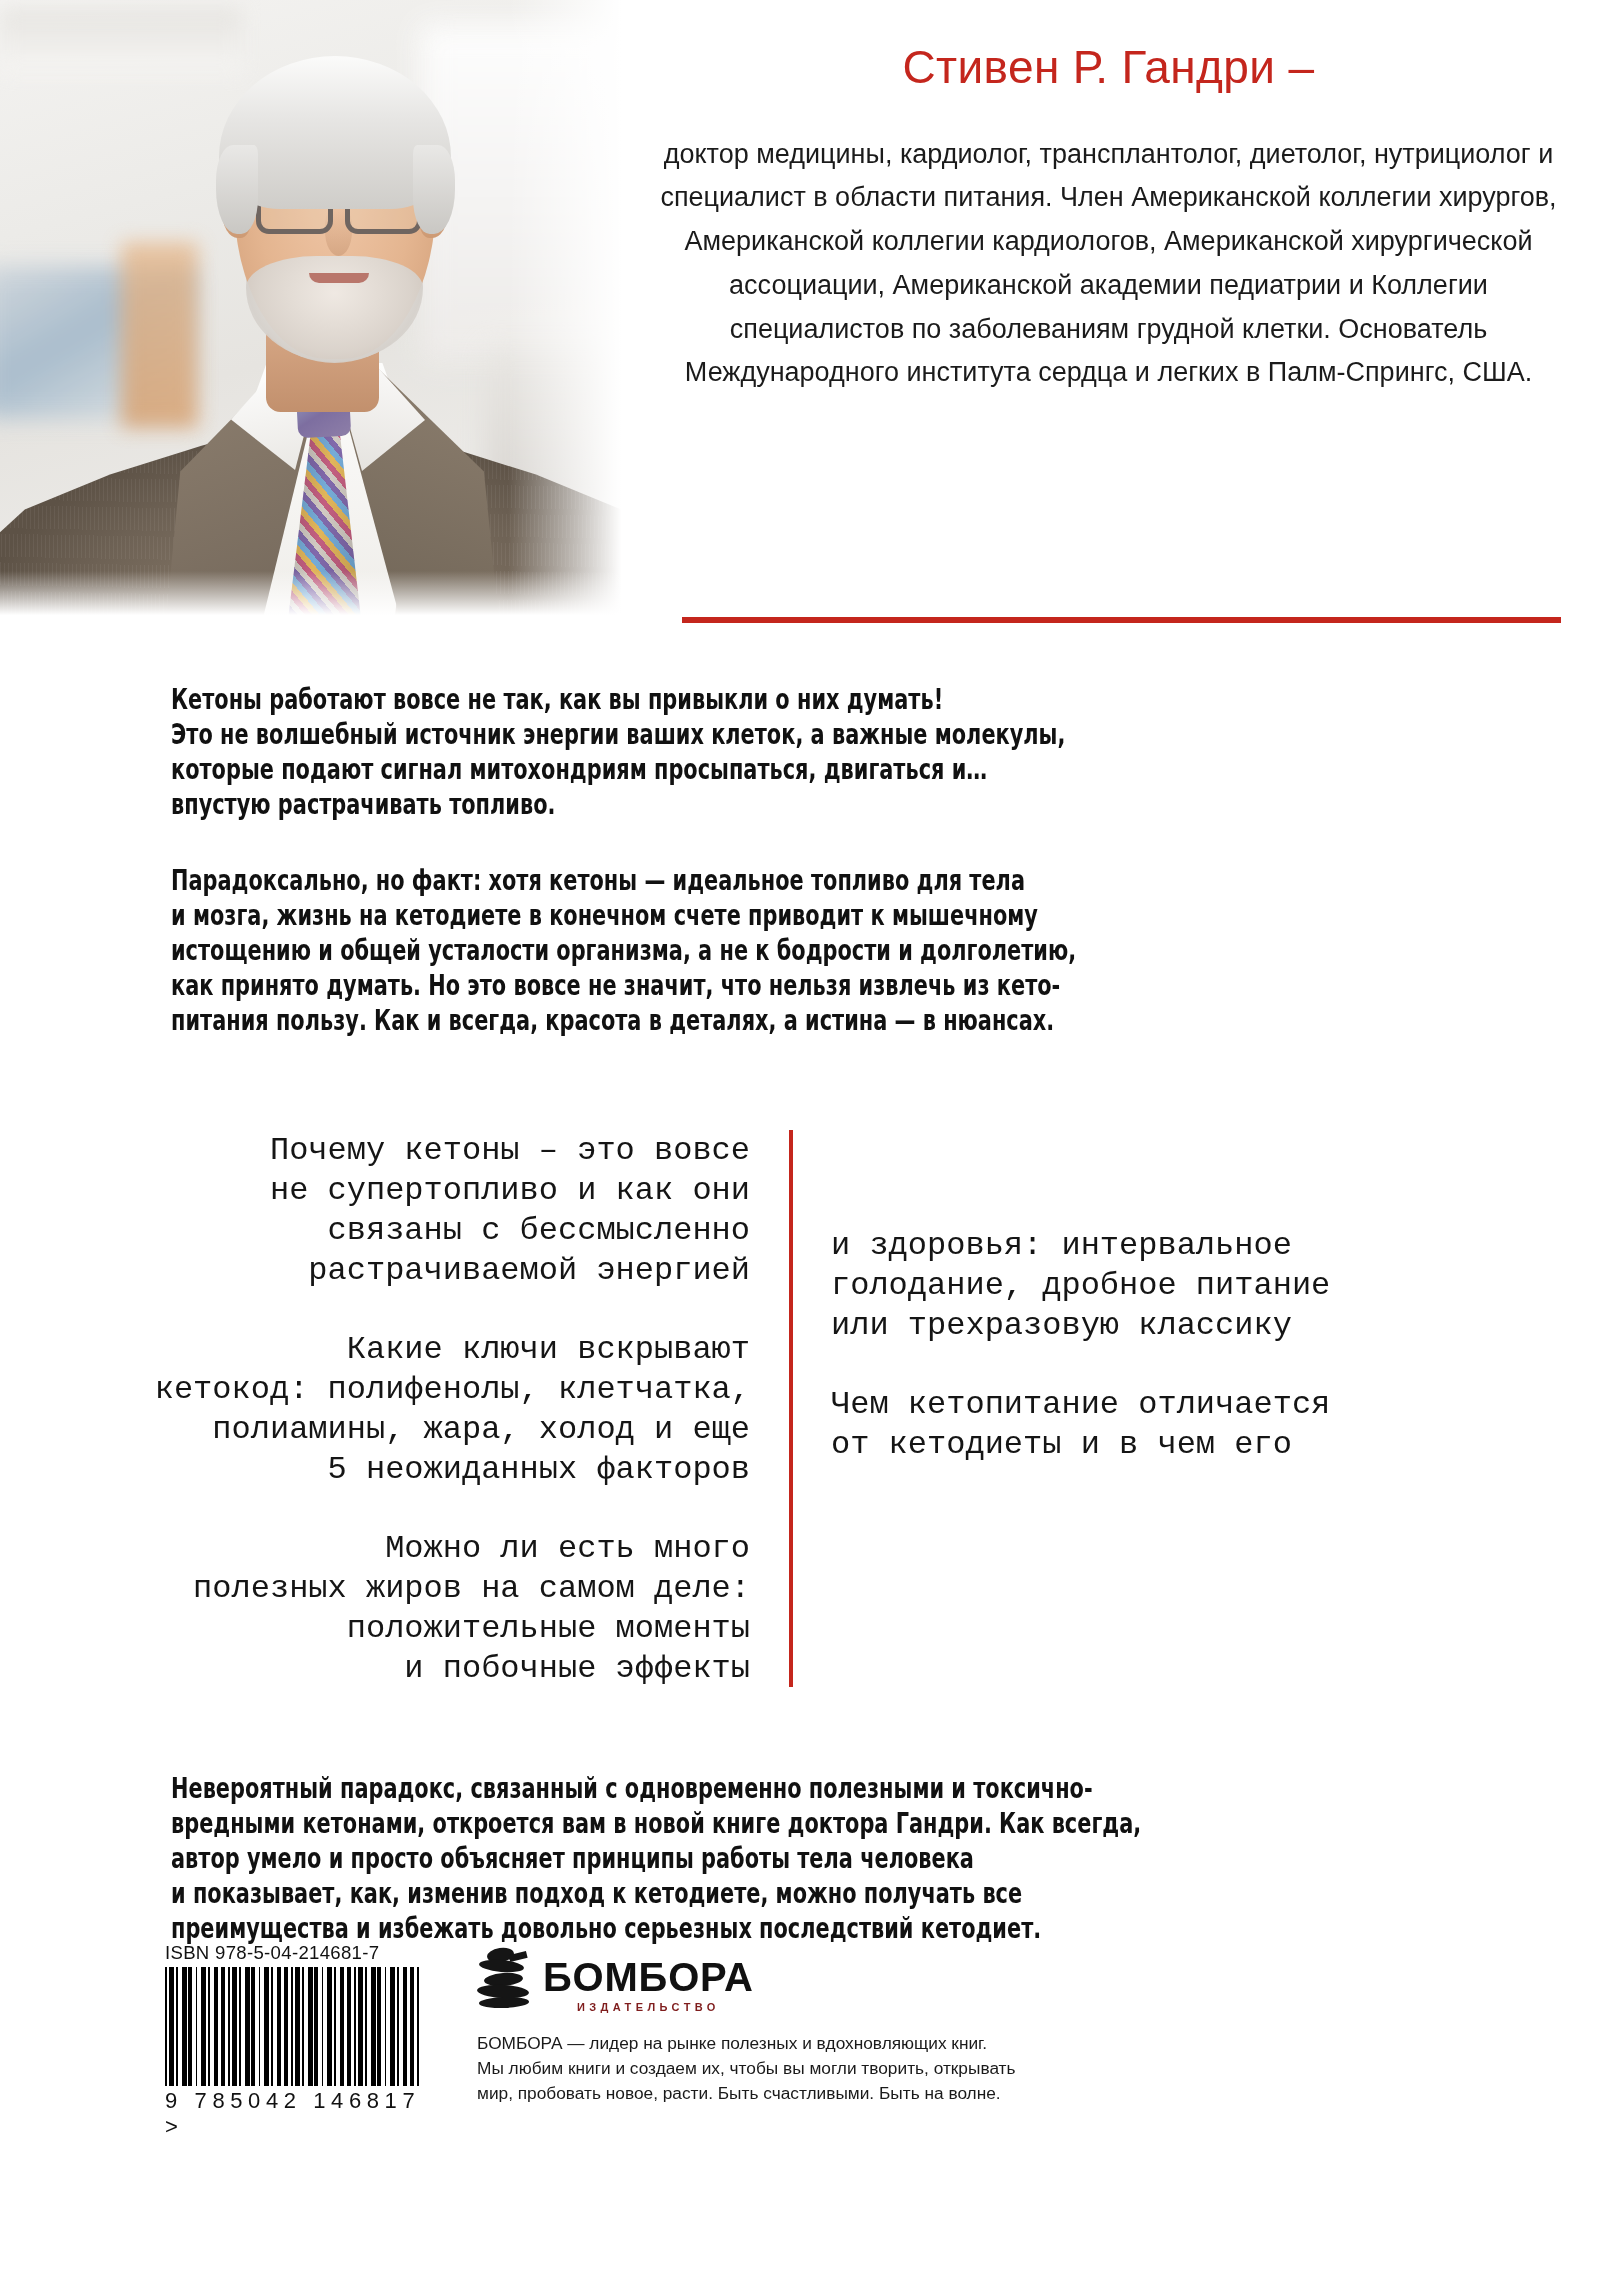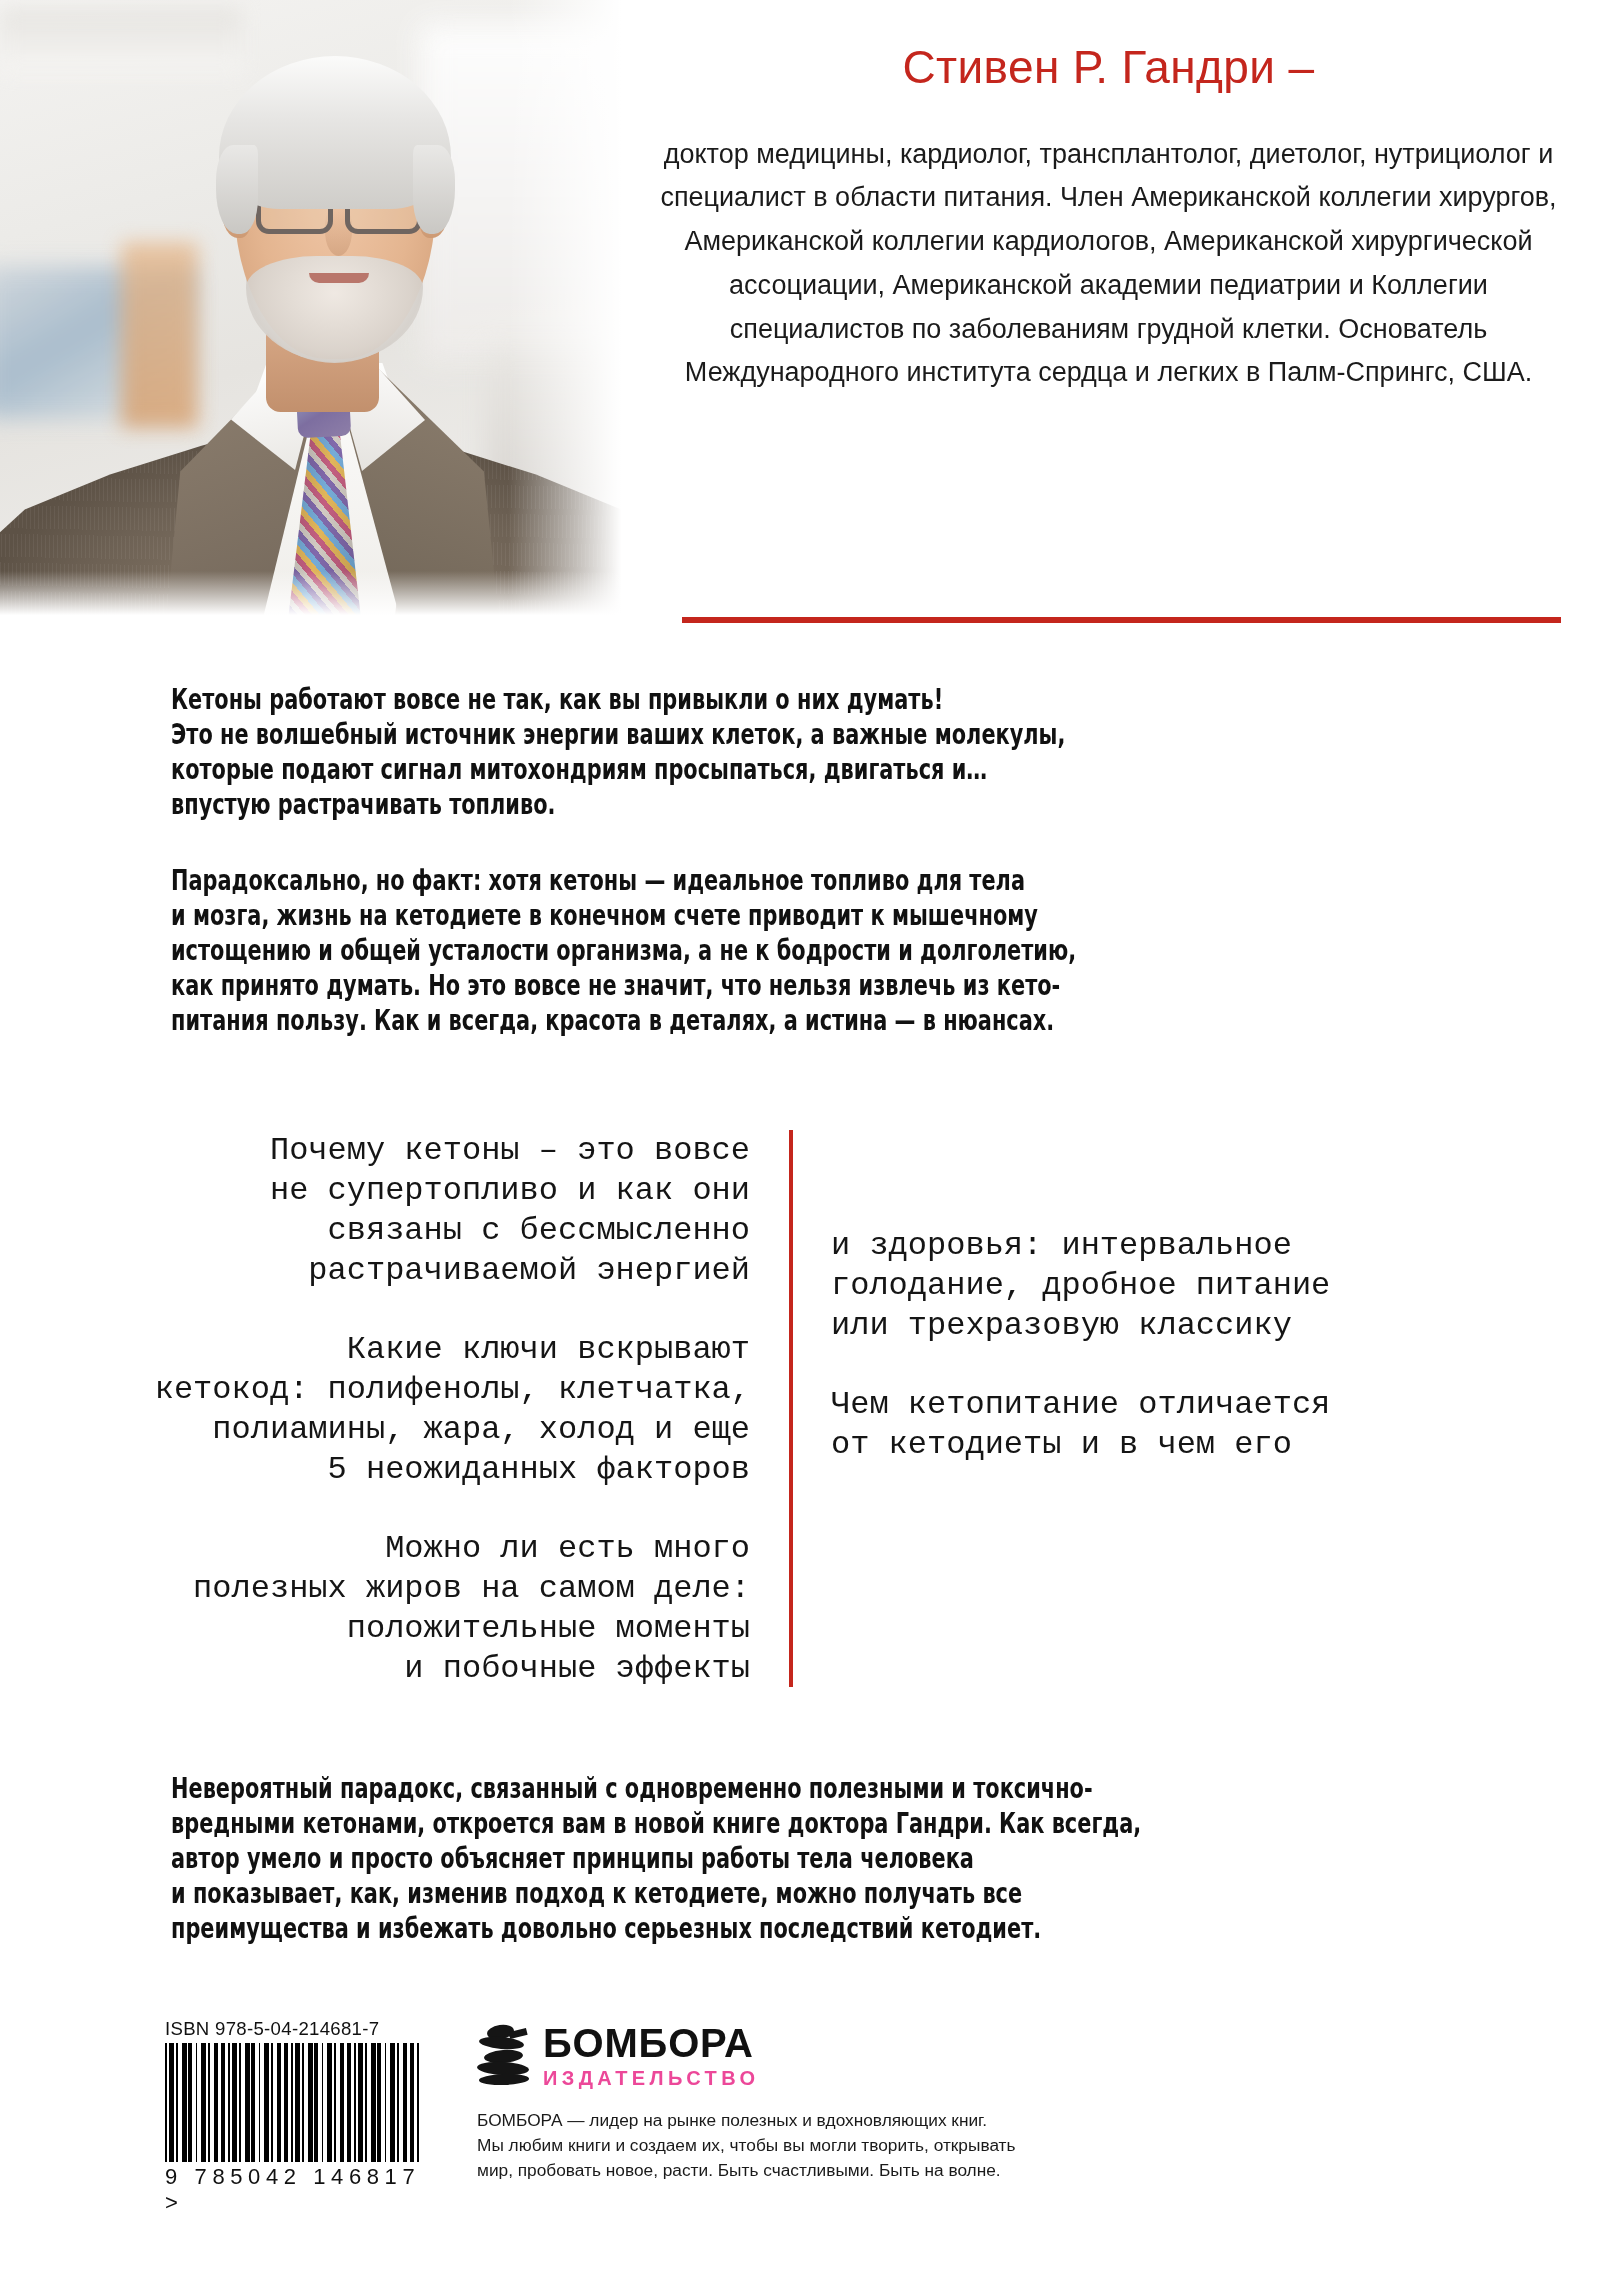--- a/index.html
+++ b/index.html
@@ -241,21 +241,21 @@
     line-height: 40px;
     color: #151515;
   }
   #hl-left  { left: 89px;  width: 661px; text-align: right; padding-top: 8px; }
   #hl-right { left: 831px; width: 678px; text-align: left;  padding-top: 103px; }
   .hl-item { margin-bottom: 39px; }
   .hl-item:last-child { margin-bottom: 0; }
   .hl-item div { white-space: nowrap; }
 
   
-  #footer { position:absolute; left:0; top: 2000px; width: 1412px; height: 295px; }
+  #footer { position:absolute; left:0; top: 1924px; width: 1412px; height: 295px; }
 
   #isbn-block { position:absolute; left: 165px; top: 18px; width: 274px; }
   #isbn-text {
     font-size: 18.6px; letter-spacing: 0.3px; color:#111; margin-bottom: 3.2px;
     font-family: "Liberation Sans", sans-serif;
   }
   #barcode {
     width: 256px; height: 119px;
     background-repeat: repeat-x;
     background-image: repeating-linear-gradient(90deg,
@@ -280,22 +280,23 @@
   #pub-mark .s2 { top: 13.7px; left: 2.4px;  width: 45px; height: 12px; transform: rotate(5deg); }
   #pub-mark .s3 { top: 26px; left: 6.5px;  width: 39px; height: 13px; transform: rotate(-4deg); }
   #pub-mark .s4 { top: 38px; left: 0px;  width: 52px; height: 13px; transform: rotate(3deg); }
   #pub-mark .s5 { top: 50px; left: 1.6px;  width: 50px; height: 10.5px; transform: rotate(-2deg); }
   #pub-mark .flag { position:absolute; top: 6.5px; left: 32px; width: 18px; height: 6.5px; background:#151515; transform: rotate(-14deg); }
   #pub-name {
     font-size: 40px; font-weight: 700; letter-spacing: 0.8px; color:#111; line-height: 1;
     font-family: "Liberation Sans Narrow", "Liberation Sans", sans-serif;
   }
   #pub-sub {
-    font-size: 20px; font-weight: 700; letter-spacing: 4.4px; color:#ec4899; margin-top: 4px;
+    font-size: 11px; font-weight: 700; letter-spacing: 4.4px; color:#7f1d1d; margin-top: 4px;
     font-family: "Liberation Sans Narrow", "Liberation Sans", sans-serif;
+    text-align: center;
   }
   #pub-blurb {
     margin-top: 18px; width: 645px;
     font-size: 17.3px; line-height: 25px; color:#1a1a1a;
     font-family: "Liberation Sans Narrow", "Liberation Sans", sans-serif;
     white-space: nowrap;
   }
 </style>
 </head>
 <body>

